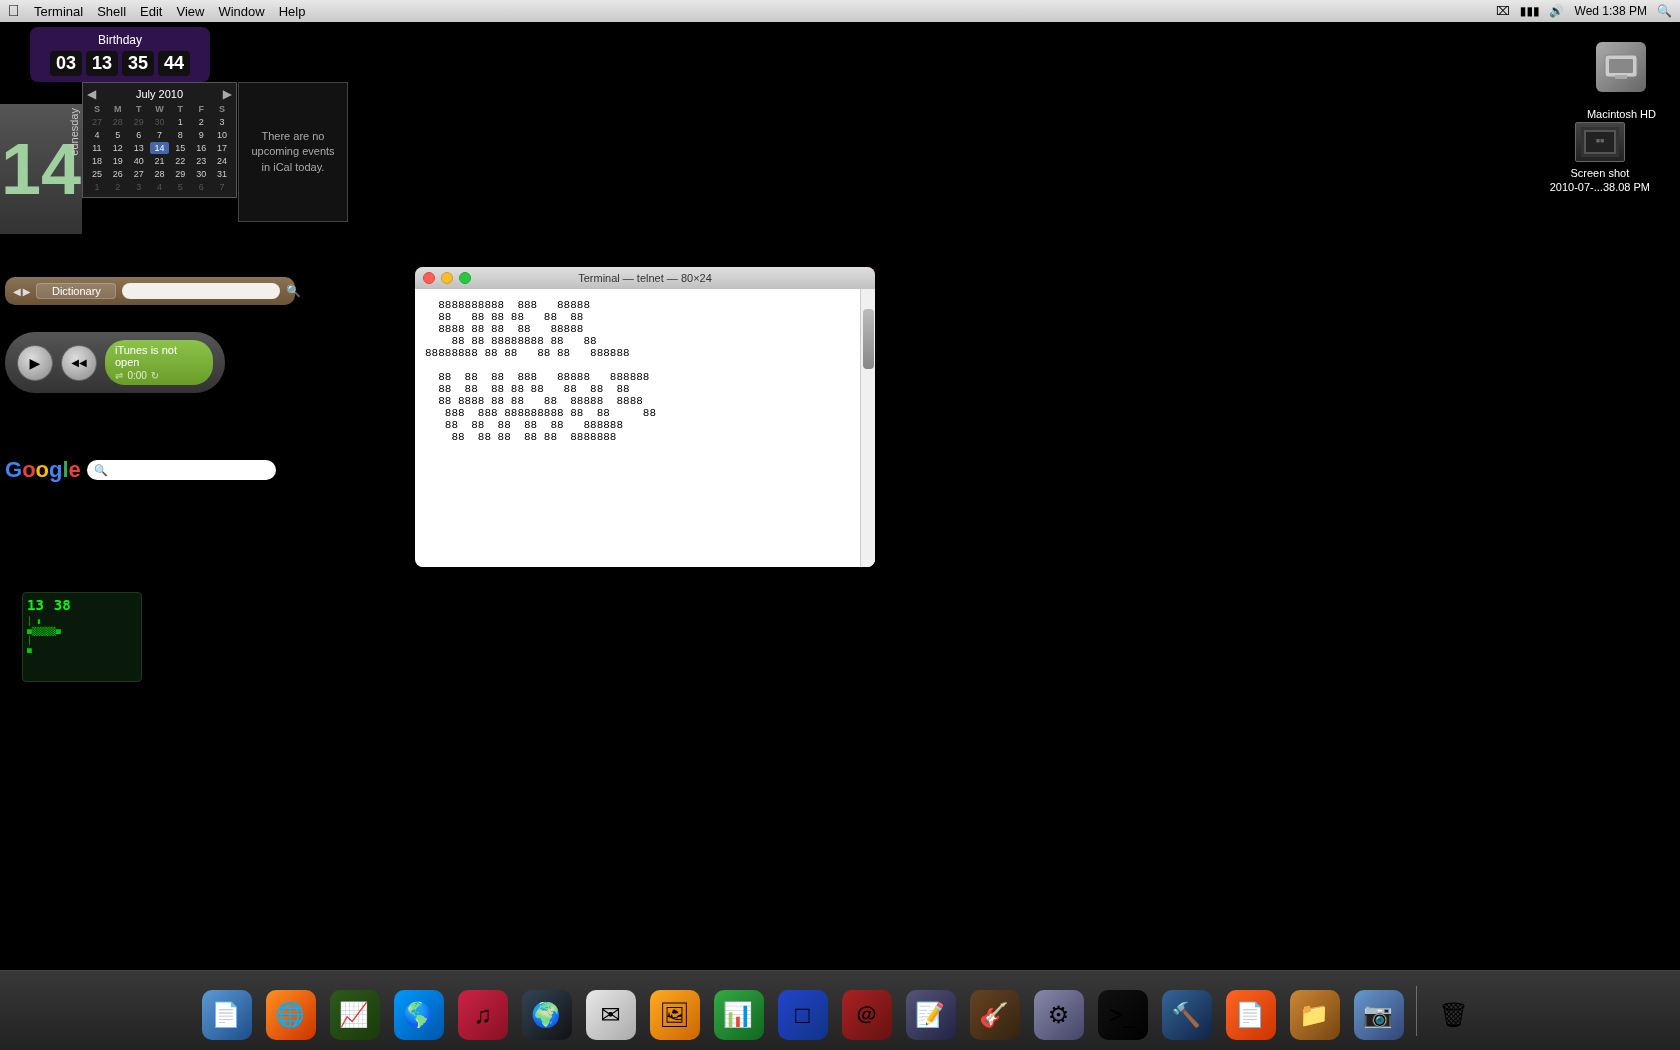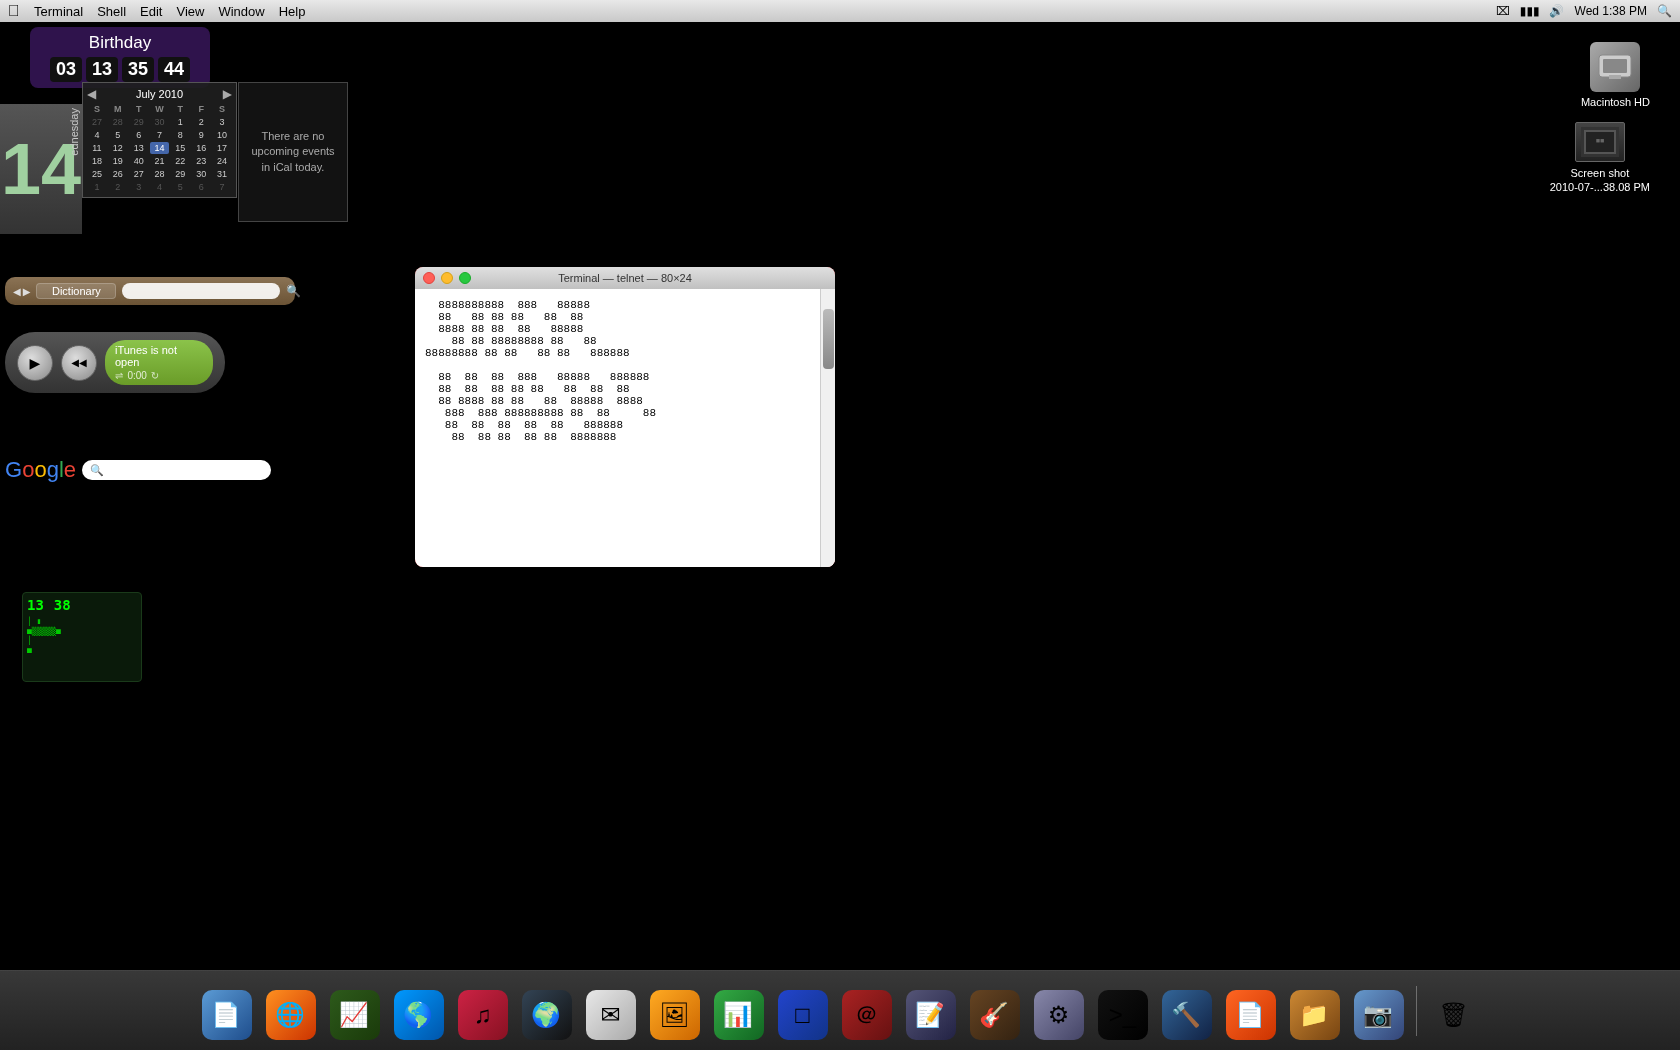--- a/index.html
+++ b/index.html
@@ -67,21 +67,21 @@
       position: absolute;
       top: 5px;
       left: 30px;
       background: rgba(50,20,80,0.95);
       border-radius: 8px;
       padding: 6px 10px;
       width: 180px;
     }
     .birthday-title {
       color: #fff;
-      font-size: 17px;
+      font-size: 12px;
       text-align: center;
       margin-bottom: 4px;
     }
     .birthday-numbers {
       display: flex;
       gap: 4px;
       justify-content: center;
     }
     .bday-num {
       background: #111;
@@ -250,21 +250,21 @@
       position: absolute;
       top: 435px;
       left: 5px;
       width: 260px;
       display: flex;
       align-items: center;
       gap: 6px;
     }
     .google-logo {
       font-size: 22px;
-      font-weight: normal;
+      font-weight: bold;
     }
     .google-logo span:nth-child(1) { color: #4285F4; }
     .google-logo span:nth-child(2) { color: #EA4335; }
     .google-logo span:nth-child(3) { color: #FBBC05; }
     .google-logo span:nth-child(4) { color: #4285F4; }
     .google-logo span:nth-child(5) { color: #34A853; }
     .google-logo span:nth-child(6) { color: #EA4335; }
     .google-search-bar {
       flex: 1;
       background: #fff;
@@ -307,25 +307,25 @@
     .term-clock-graph {
       color: #00cc00;
       font-size: 8px;
       line-height: 1.2;
     }
 
     
     #macintosh-hd {
       position: absolute;
       top: 20px;
-      right: 30px;
+      right: 24px;
       display: flex;
       flex-direction: column;
       align-items: center;
-      gap: 4px;
+      gap: 16px;
       cursor: pointer;
     }
     .hd-icon {
       width: 50px;
       height: 50px;
       background: linear-gradient(135deg, #aaa, #666);
       border-radius: 6px;
       display: flex;
       align-items: center;
       justify-content: center;
@@ -366,21 +366,21 @@
       text-shadow: 1px 1px 2px #000;
       text-align: center;
       line-height: 1.3;
     }
 
     
     #terminal-window {
       position: absolute;
       top: 245px;
       left: 415px;
-      width: 420px;
+      width: 460px;
       height: 300px;
       background: #ef4444;
       border-radius: 8px;
       box-shadow: 0 10px 40px rgba(0,0,0,0.8);
       overflow: hidden;
     }
     .term-titlebar {
       height: 22px;
       background: linear-gradient(to bottom, #e0e0e0, #c0c0c0);
       display: flex;

